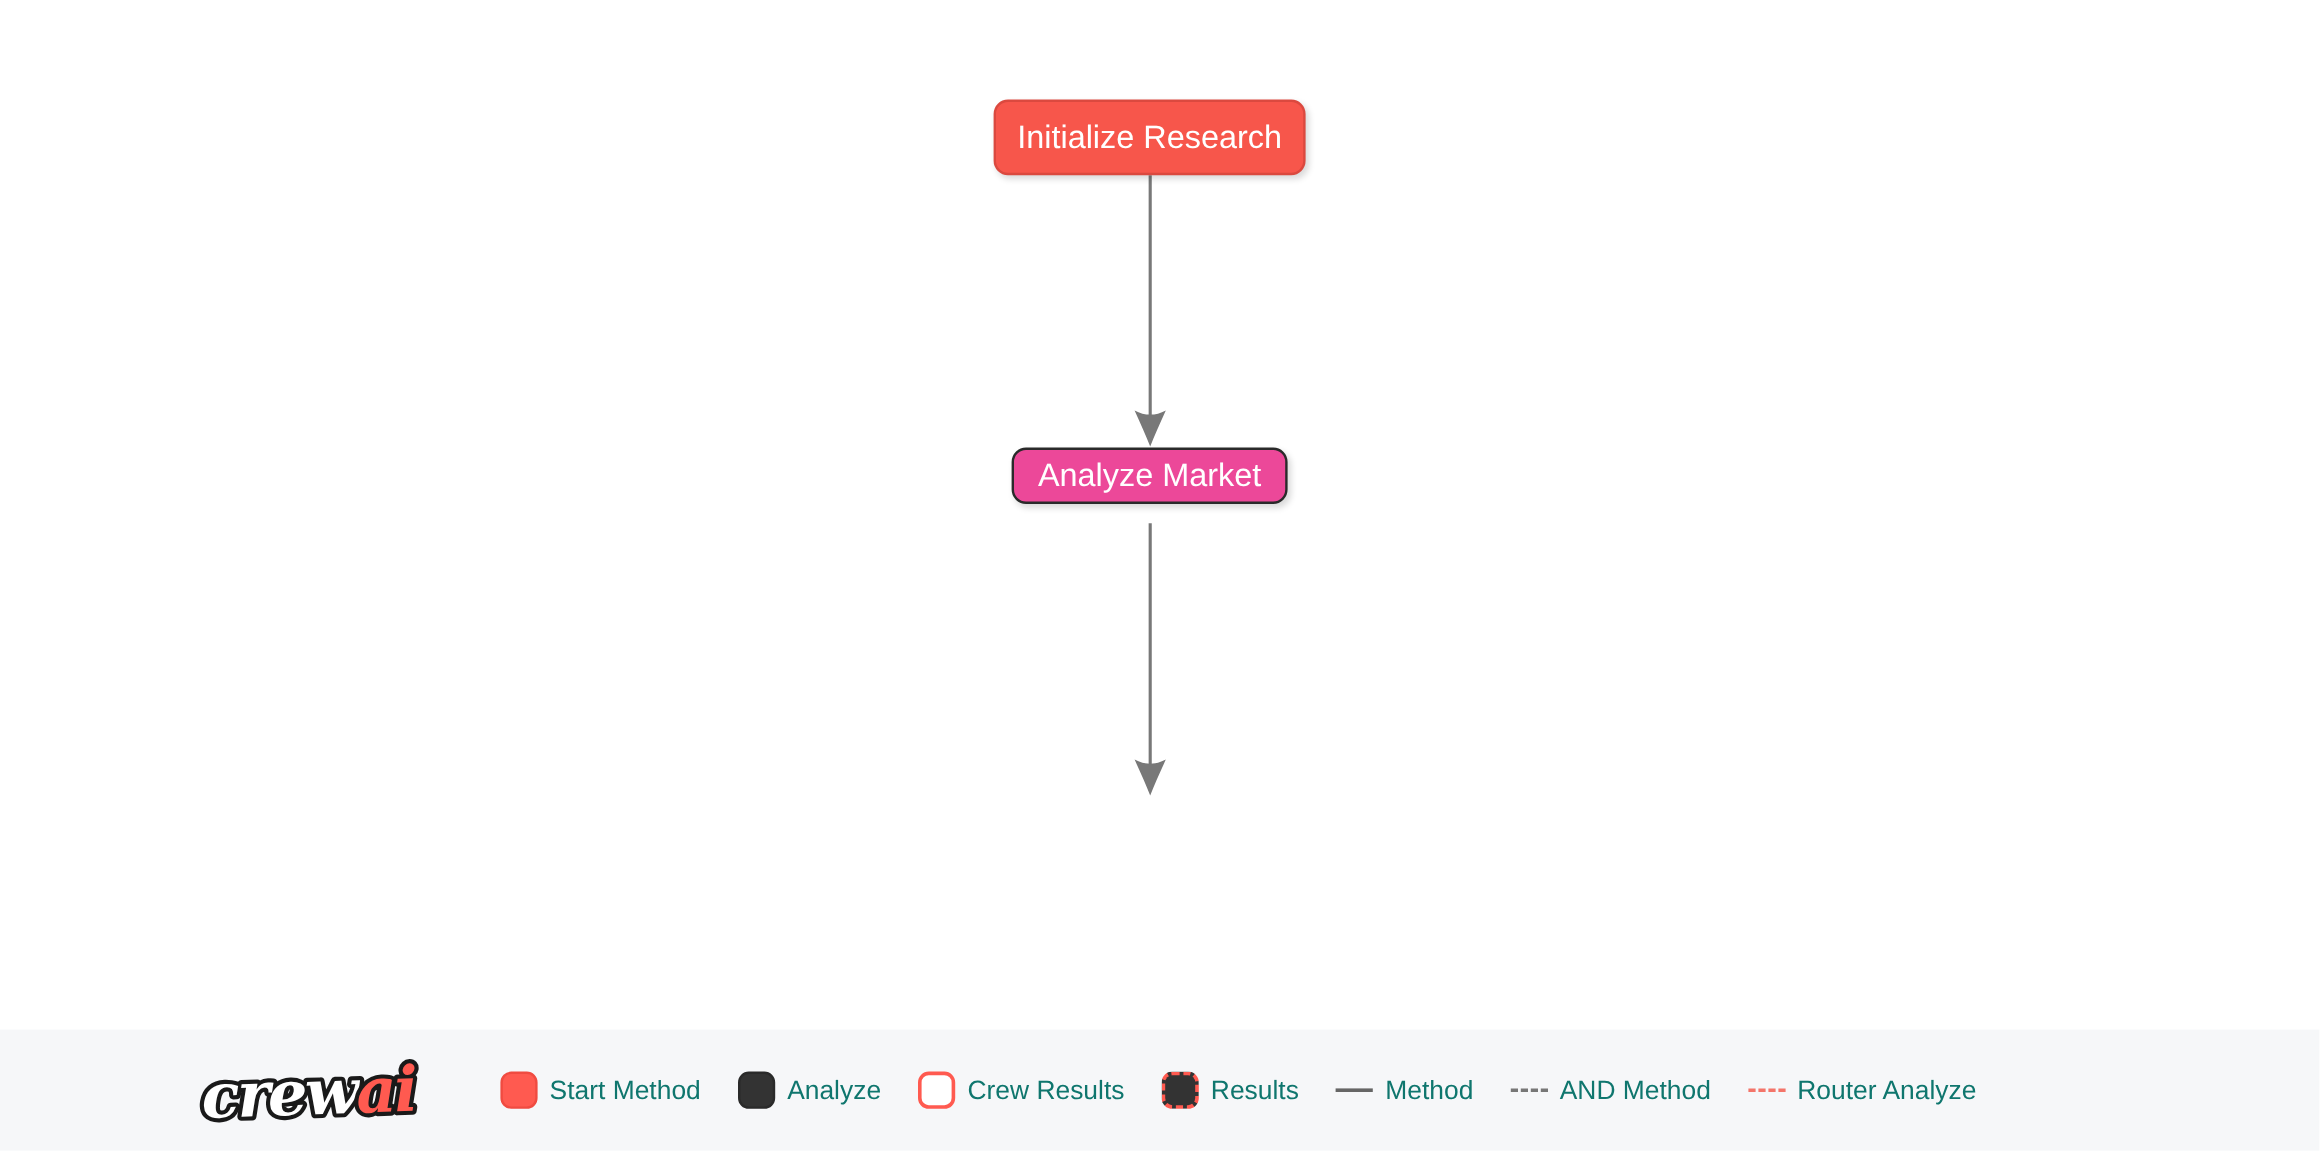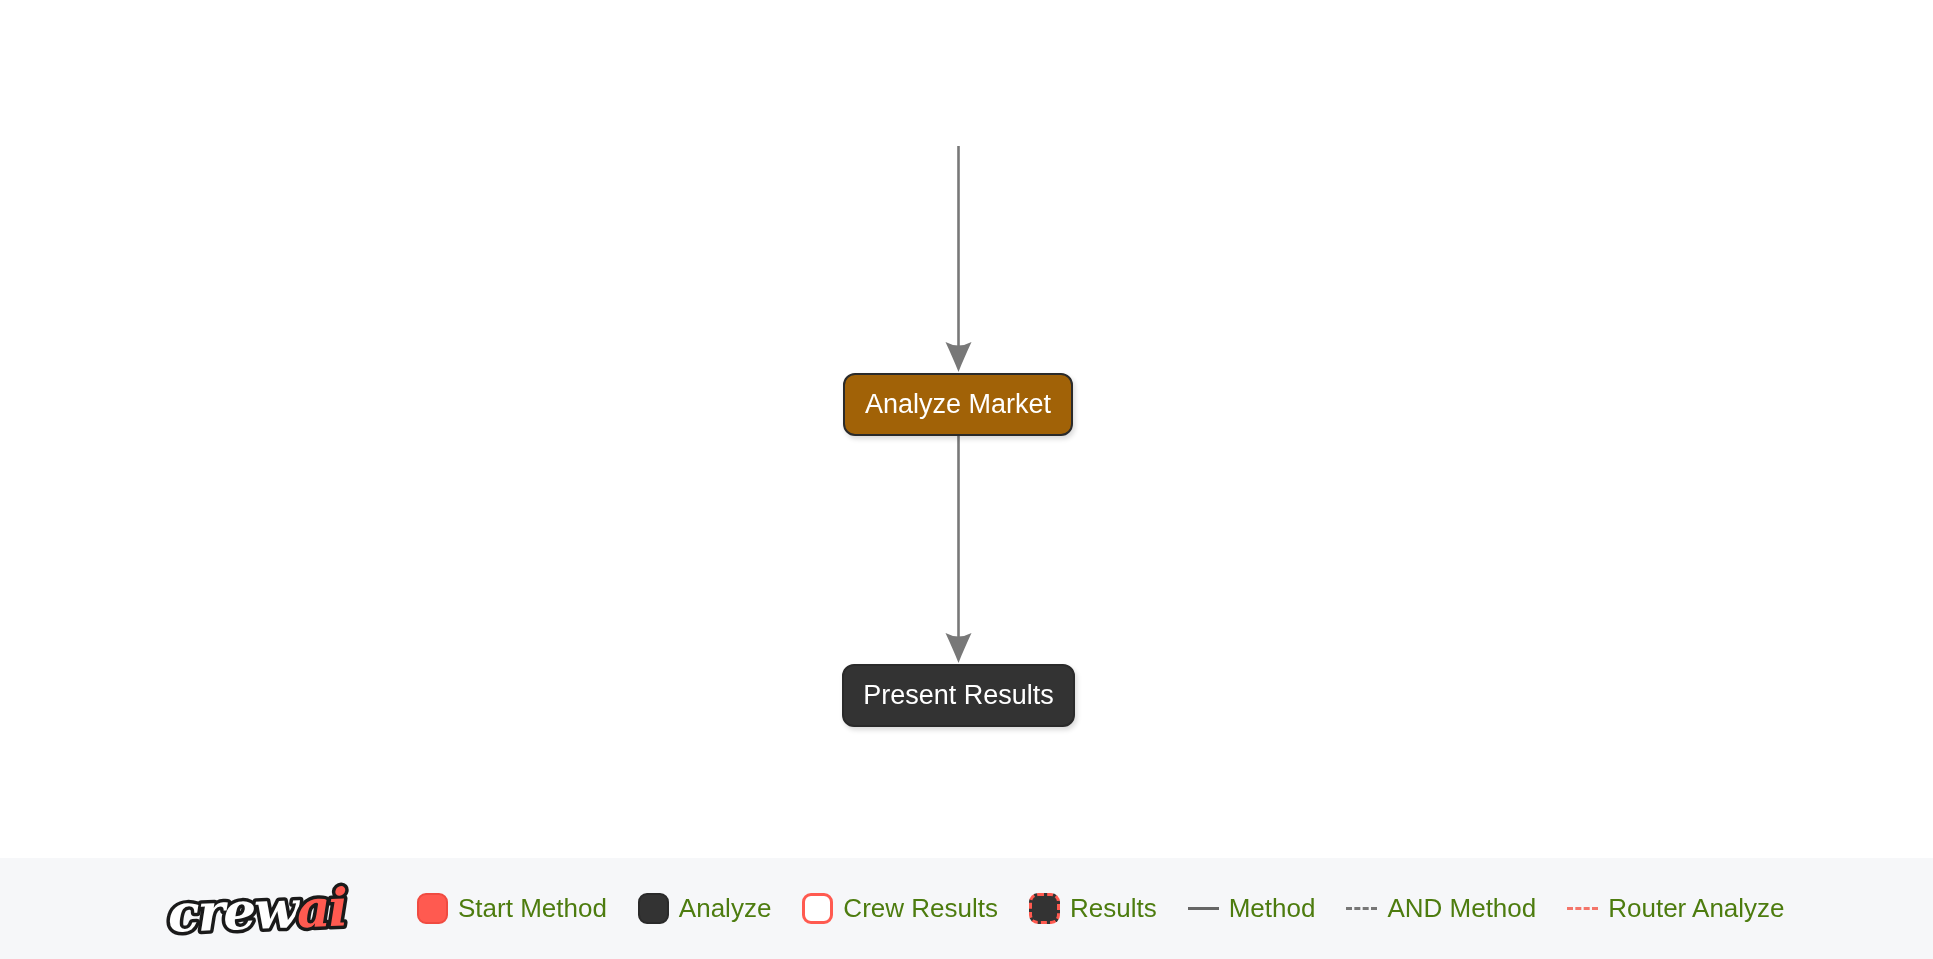--- a/index.html
+++ b/index.html
@@ -37,22 +37,22 @@
     box-shadow: 2px 3px 5px rgba(0,0,0,0.15);
   }
   .node-start {
     left: 828px; top: 83px;
     width: 260px; height: 63px;
     background: #F7564B;
     border: 2px solid #DB493F;
   }
   .node-analyze {
     left: 843px; top: 373px;
-    width: 230px; height: 63px;
-    background: #a16207;
+    width: 230px; height: 47px;
+    background: #ec4899;
     border: 2px solid #2A2A2A;
   }
   .node-present {
     left: 842px; top: 664px;
     width: 233px; height: 63px;
     background: #333333;
     border: 2px solid #2A2A2A;
   }
 
   
@@ -70,22 +70,22 @@
     flex: 0 0 auto;
     display: block;
   }
   .legend-item {
     display: flex;
     align-items: center;
     gap: 10px;
     flex: 0 0 auto;
   }
   .legend-label {
-    font-size: 26px;
-    color: #4d7c0f;
+    font-size: 22px;
+    color: #0f766e;
     white-space: nowrap;
   }
   .swatch {
     width: 31px; height: 31px;
     border-radius: 9px;
     flex: 0 0 auto;
   }
   .swatch-start  { background: #FF5A50; border: 2px solid #F04B41; }
   .swatch-method { background: #333333; border: 2px solid #2A2A2A; }
   .swatch-crew   { background: #FFFFFF; border: 3px solid #FF5A50; }
@@ -112,28 +112,28 @@
       <line x1="958.5" y1="146" x2="958.5" y2="368" stroke="#787878" stroke-width="2.6"></line>
       <use href="#arrowhead-down" transform="translate(958.5,372)"></use>
     </g>
 
     <g>
       <line x1="958.5" y1="436" x2="958.5" y2="659" stroke="#787878" stroke-width="2.6"></line>
       <use href="#arrowhead-down" transform="translate(958.5,663)"></use>
     </g>
   </svg>
 
+  <div class="flow-node node-start">
+    <span>Initialize Research</span>
+  </div>
 
   <div class="flow-node node-analyze">
     <span>Analyze Market</span>
   </div>
 
-  <div class="flow-node node-present">
-    <span>Present Results</span>
-  </div>
 
 </div>
 
 <div class="legend-bar">
 
   <svg class="logo" width="224" height="78" viewBox="0 0 224 78">
     <g transform="rotate(-2 112 42)">
       <text x="6" y="58" font-family="DejaVu Serif, serif" font-style="italic" font-weight="bold" font-size="52" letter-spacing="-2" stroke="#1A1A1A" stroke-width="7" stroke-linejoin="round" paint-order="stroke"><tspan fill="#FFFFFF">crew</tspan><tspan fill="#FF5A50">ai</tspan></text>
     </g>
   </svg>

